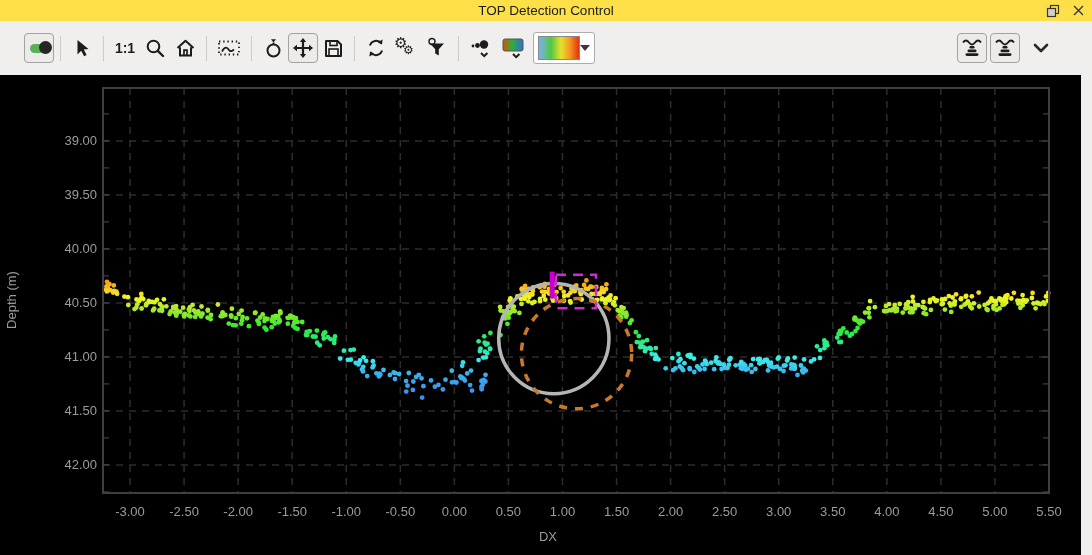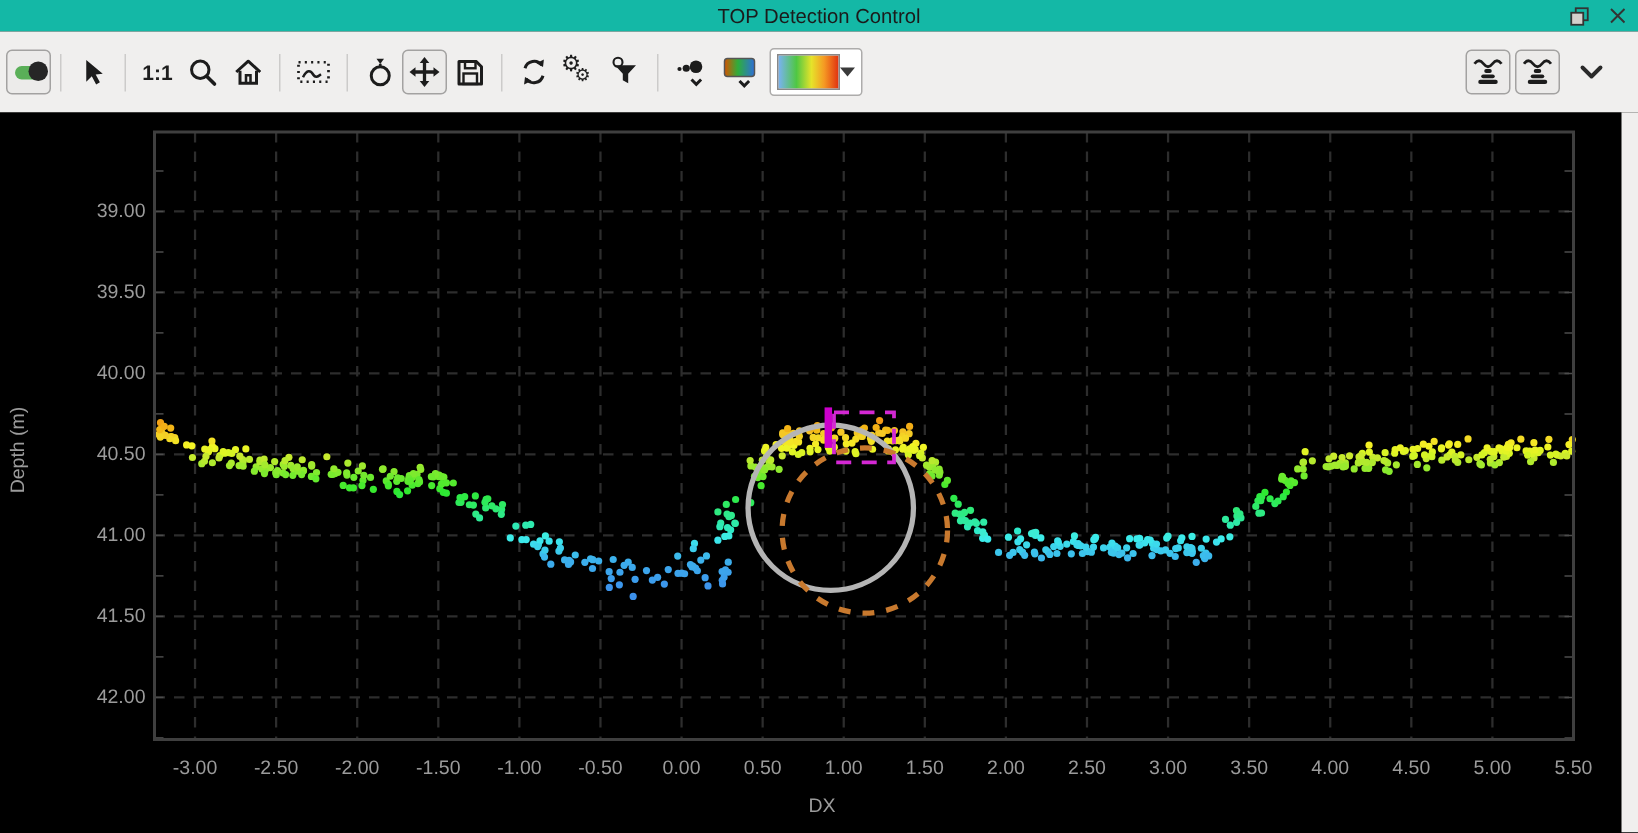--- a/index.html
+++ b/index.html
@@ -4,29 +4,29 @@
 <style>
   html,body{margin:0;padding:0;}
   body{
     width:1092px;height:555px;position:relative;overflow:hidden;
     background:#000;font-family:"Liberation Sans",sans-serif;
     -webkit-font-smoothing:antialiased;
   }
   
   .titlebar{
     position:absolute;top:0;left:0;width:1092px;height:21px;
-    background:#14b8a6;display:flex;align-items:center;justify-content:center;
+    background:#fde047;display:flex;align-items:center;justify-content:center;
     font-size:13.5px;color:#1b1b1b;
   }
   .titlebar-controls{position:absolute;right:6px;top:0;height:21px;display:flex;align-items:center;gap:9px;}
   .tb-ctrl{width:16px;height:16px;display:flex;align-items:center;justify-content:center;cursor:default;}
   
   .toolbar{
     position:absolute;top:21px;left:0;width:1092px;height:54px;background:#f0efee;
-    display:flex;align-items:center;padding:0 4px;box-sizing:border-box;
+    display:flex;align-items:center;padding:0 24px;box-sizing:border-box;
   }
   .tb-btn{
     height:30px;min-width:30px;padding:0 2px;display:flex;align-items:center;justify-content:center;
     border-radius:4px;border:1px solid transparent;box-sizing:border-box;flex:0 0 auto;
   }
   .tb-btn.framed{border:1px solid #a3a2a1;background:#ecebea;}
   .sep{width:1px;height:25px;background:#cccbca;margin:0 6px;flex:0 0 auto;}
   .scale-label{font-size:14px;font-weight:bold;color:#1e1e1e;letter-spacing:0px;}
   .icon svg{display:block;}
   .toggle-pill{width:18px;height:9px;background:#5aaf58;border-radius:5px;position:relative;}

